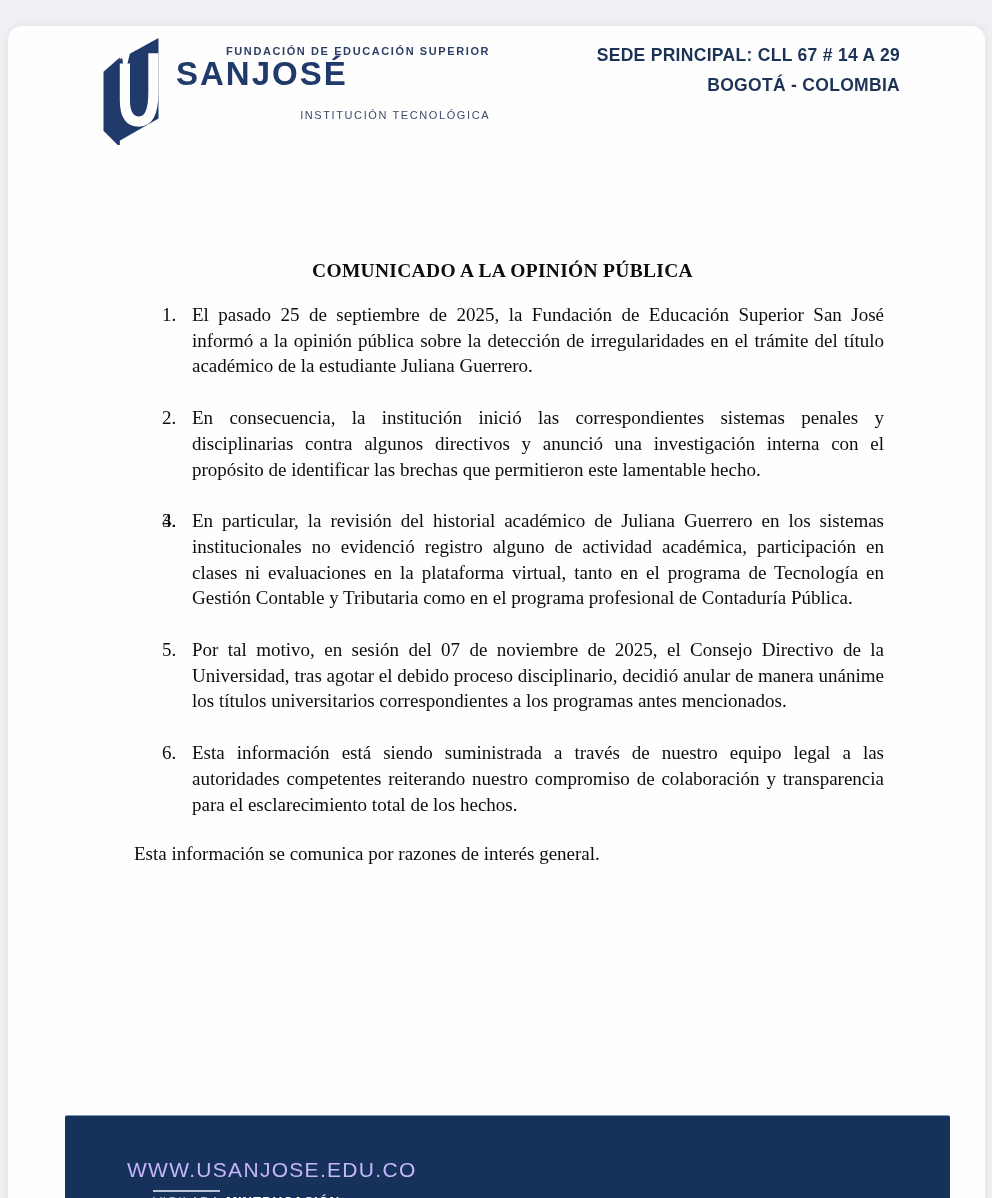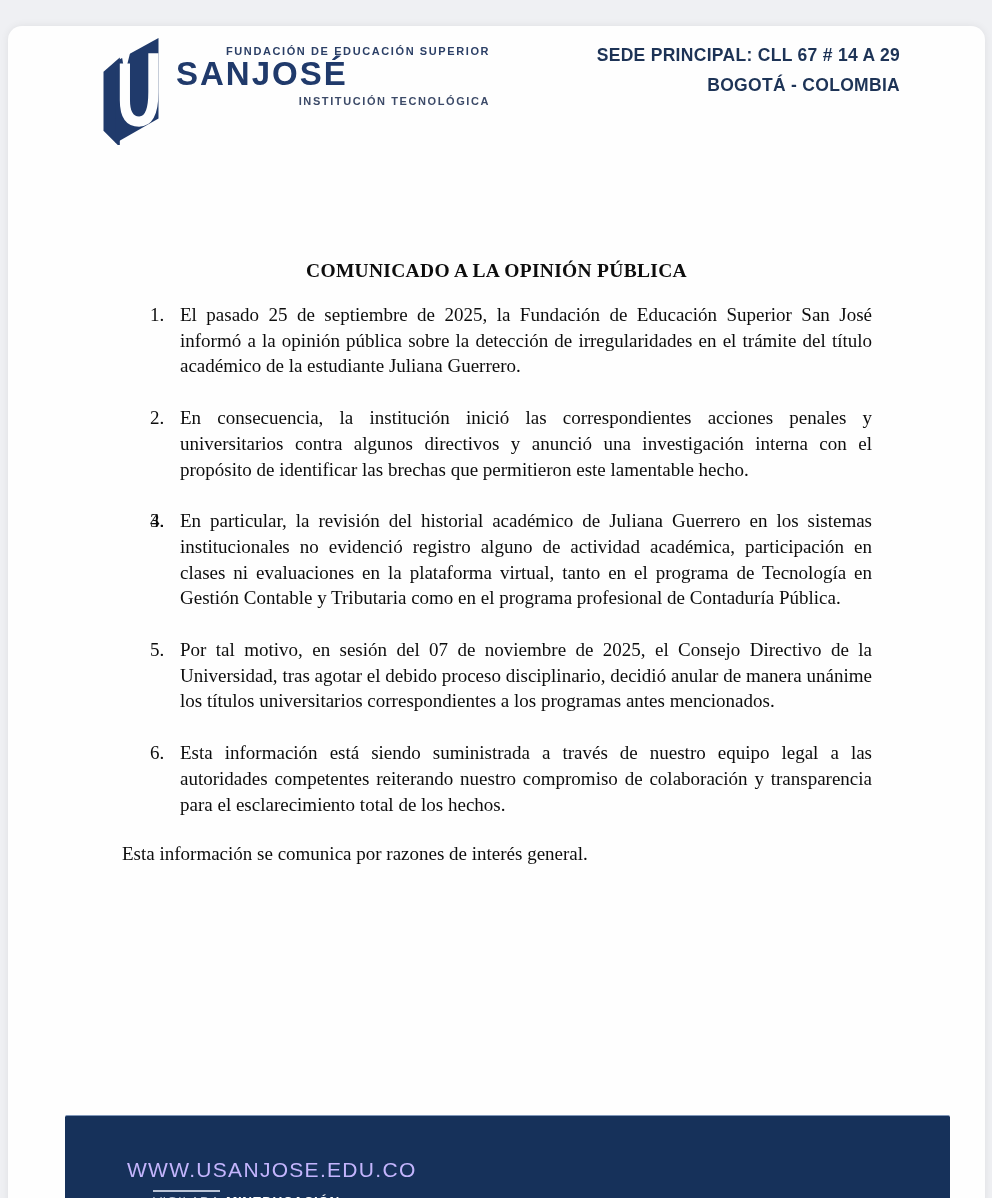--- a/index.html
+++ b/index.html
@@ -43,41 +43,41 @@
   .logo-wordmark {
     font-size:33px;
     font-weight:bold;
     letter-spacing:2px;
     line-height:1.05;
     color:#203a6b;
     white-space:nowrap;
   }
   .logo-tagline {
     font-size:11px;
-    font-weight:700;
+    font-weight:400;
     letter-spacing:1.6px;
     color:#3c4a68;
     text-align:right;
-    margin-top:3px;
+    margin-top:17px;
     white-space:nowrap;
   }
   .contact-block {
     position:absolute;
     top:14px; right:85px;
     text-align:right;
     color:#1d3356;
     font-size:17.5px;
     font-weight:600;
     letter-spacing:0.3px;
     line-height:30px;
   }
   
   .doc {
     position:absolute;
-    top:234px; left:0; right:0;
+    top:234px; left:12px; right:0;
     color:#0d0d0d;
   }
   .doc-title {
     text-align:center;
     font-family:"Liberation Serif", serif;
     font-weight:bold;
     font-size:19.5px;
     letter-spacing:0.3px;
     margin-bottom:20px;
   }
@@ -170,21 +170,21 @@
   <div class="doc">
     <div class="doc-title">COMUNICADO A LA OPINIÓN PÚBLICA</div>
 
     <ol class="items">
       <li class="item">
         <span class="num">1.</span>
         <span>El pasado 25 de septiembre de 2025, la Fundación de Educación Superior San José informó a la opinión pública sobre la detección de irregularidades en el trámite del título académico de la estudiante Juliana Guerrero.</span>
       </li>
       <li class="item">
         <span class="num">2.</span>
-        <span>En consecuencia, la institución inició las correspondientes acciones penales y universitarios contra algunos directivos y anunció una investigación interna con el propósito de identificar las brechas que permitieron este lamentable hecho.</span>
+        <span>En consecuencia, la institución inició las correspondientes sistemas penales y disciplinarias contra algunos directivos y anunció una investigación interna con el propósito de identificar las brechas que permitieron este lamentable hecho.</span>
       </li>
       <li class="item">
         <span class="num">3.</span>
       </li>
       <li class="item">
         <span class="num">4.</span>
         <span>En particular, la revisión del historial académico de Juliana Guerrero en los sistemas institucionales no evidenció registro alguno de actividad académica, participación en clases ni evaluaciones en la plataforma virtual, tanto en el programa de Tecnología en Gestión Contable y Tributaria como en el programa profesional de Contaduría Pública.</span>
       </li>
       <li class="item">
         <span class="num">5.</span>

